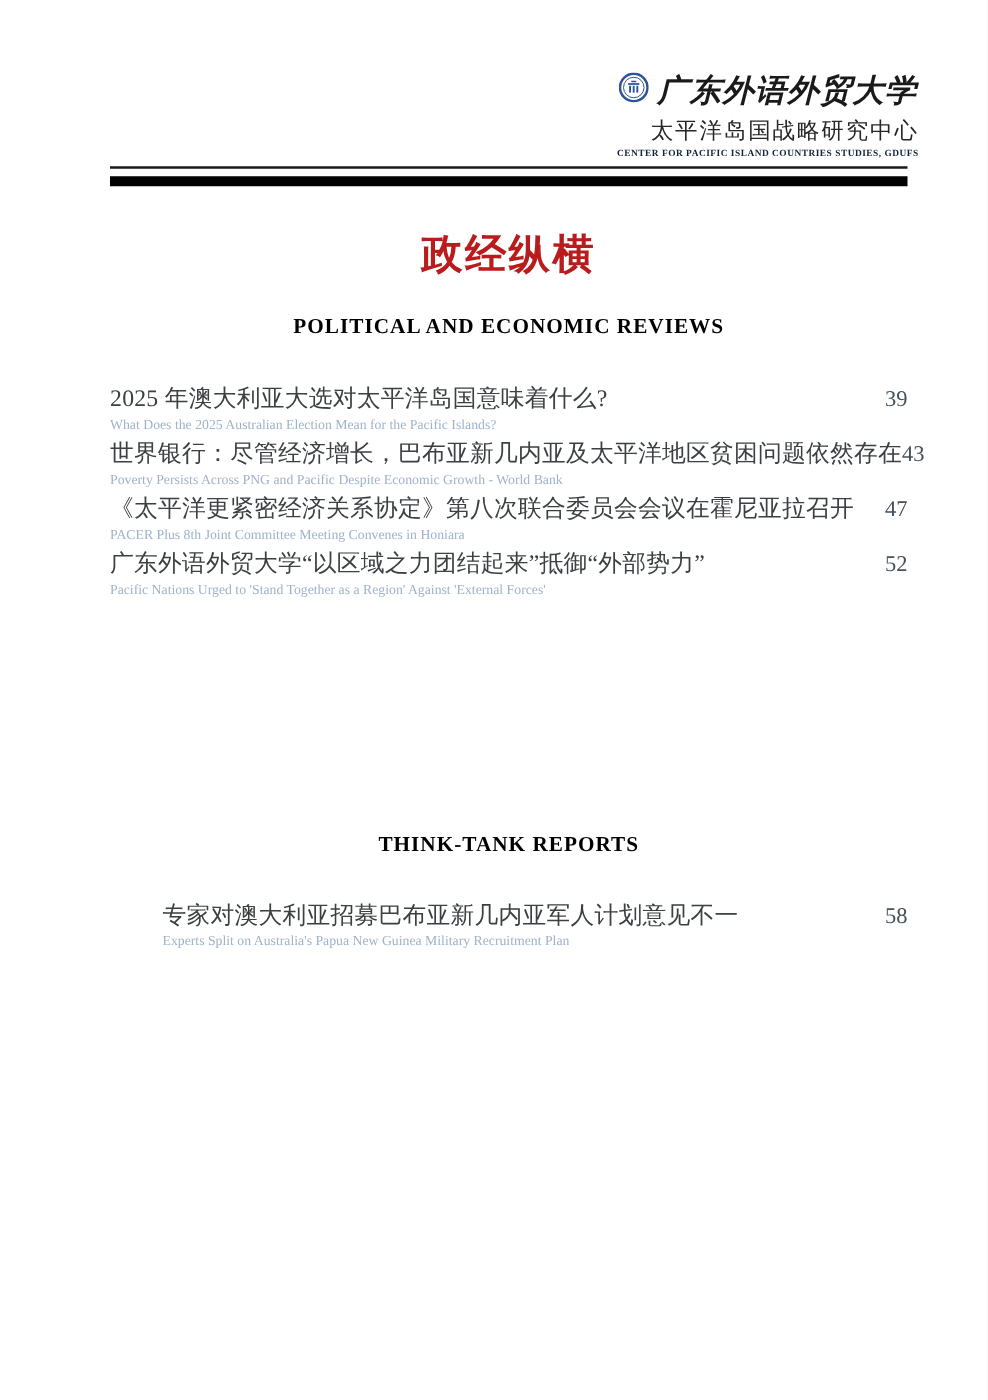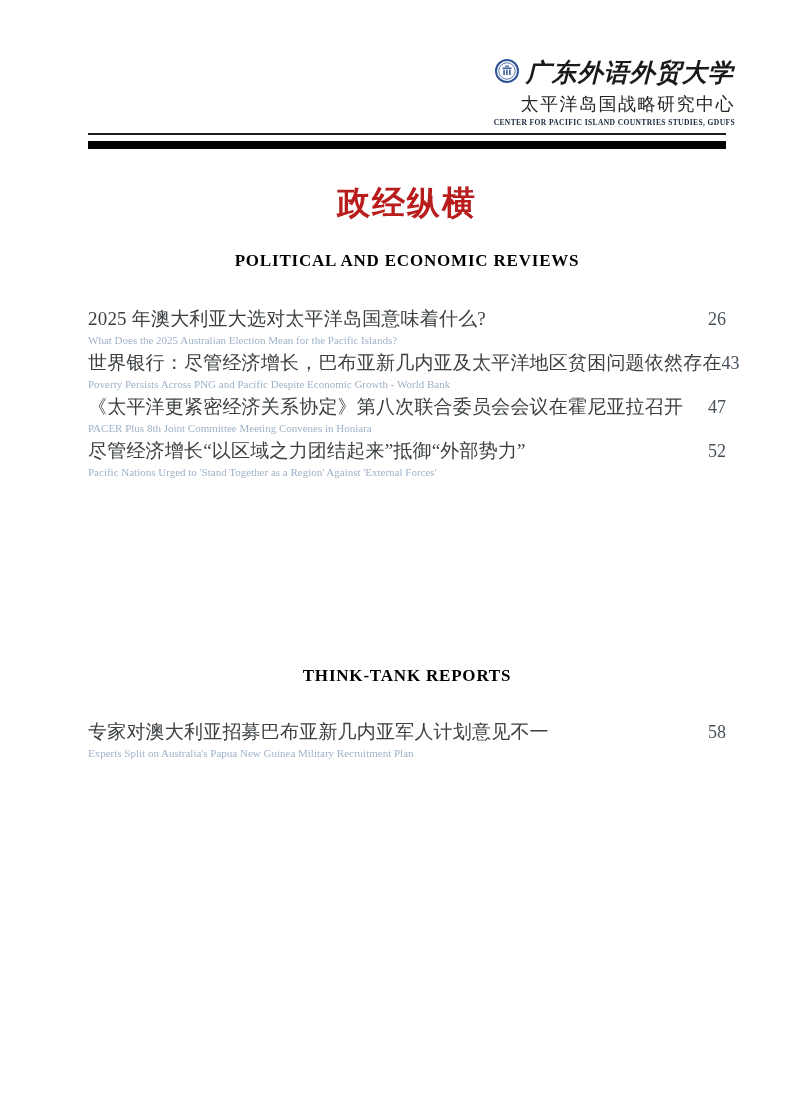--- a/index.html
+++ b/index.html
@@ -43,21 +43,21 @@
     position:absolute; left:88px; right:64px; text-align:center;
     font-size:17px; font-weight:bold; color:#000000; letter-spacing:0.8px;
     font-family:"Liberation Serif", serif;
   }
   .sec-sub.s1 { top:251px; }
   .sec-sub.s2 { top:666px; }
 
   
   .toc { position:absolute; left:88px; right:64px; }
   .toc.s1 { top:306px; }
-  .toc.s2 { top:719px; }
+  .toc.s2 { top:719px;margin-left:42px; }
   .entry { height:44px; }
   .entry-top { display:flex; justify-content:space-between; align-items:baseline; }
   .t-zh {
     font-size:19px; color:#3c4043; letter-spacing:0.2px;
     font-family:"Liberation Serif", serif; white-space:nowrap;
   }
   .t-page { font-size:18px; color:#47515b; font-family:"Liberation Serif", serif; }
   .t-en {
     margin-top:2px; font-size:11px; color:#9fb3c8;
     font-family:"Liberation Serif", serif; white-space:nowrap;
@@ -90,41 +90,41 @@
   <div class="rule-thin"></div>
   <div class="rule-thick"></div>
 
   <div class="sec-title s1">政经纵横</div>
   <div class="sec-sub s1">POLITICAL AND ECONOMIC REVIEWS</div>
 
   <div class="toc s1">
     <div class="entry">
       <div class="entry-top">
         <span class="t-zh">2025 年澳大利亚大选对太平洋岛国意味着什么?</span>
-        <span class="t-page">26</span>
+        <span class="t-page">39</span>
       </div>
       <div class="t-en">What Does the 2025 Australian Election Mean for the Pacific Islands?</div>
     </div>
     <div class="entry">
       <div class="entry-top">
         <span class="t-zh">世界银行：尽管经济增长，巴布亚新几内亚及太平洋地区贫困问题依然存在</span>
         <span class="t-page">43</span>
       </div>
       <div class="t-en">Poverty Persists Across PNG and Pacific Despite Economic Growth - World Bank</div>
     </div>
     <div class="entry">
       <div class="entry-top">
         <span class="t-zh">《太平洋更紧密经济关系协定》第八次联合委员会会议在霍尼亚拉召开</span>
         <span class="t-page">47</span>
       </div>
       <div class="t-en">PACER Plus 8th Joint Committee Meeting Convenes in Honiara</div>
     </div>
     <div class="entry">
       <div class="entry-top">
-        <span class="t-zh">尽管经济增长“以区域之力团结起来”抵御“外部势力”</span>
+        <span class="t-zh">广东外语外贸大学“以区域之力团结起来”抵御“外部势力”</span>
         <span class="t-page">52</span>
       </div>
       <div class="t-en">Pacific Nations Urged to 'Stand Together as a Region' Against 'External Forces'</div>
     </div>
   </div>
 
   <div class="sec-sub s2">THINK-TANK REPORTS</div>
 
   <div class="toc s2">
     <div class="entry">

